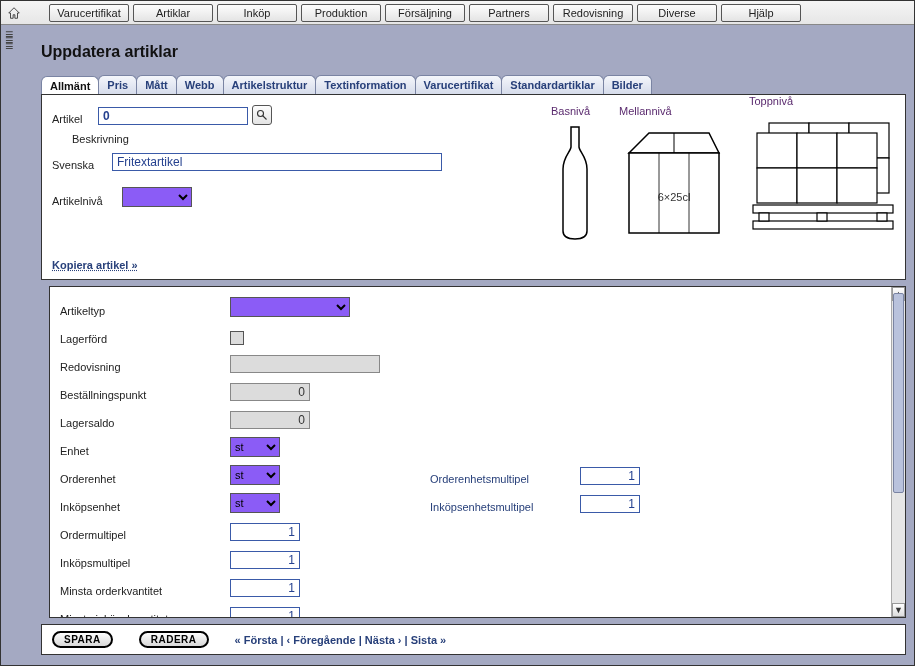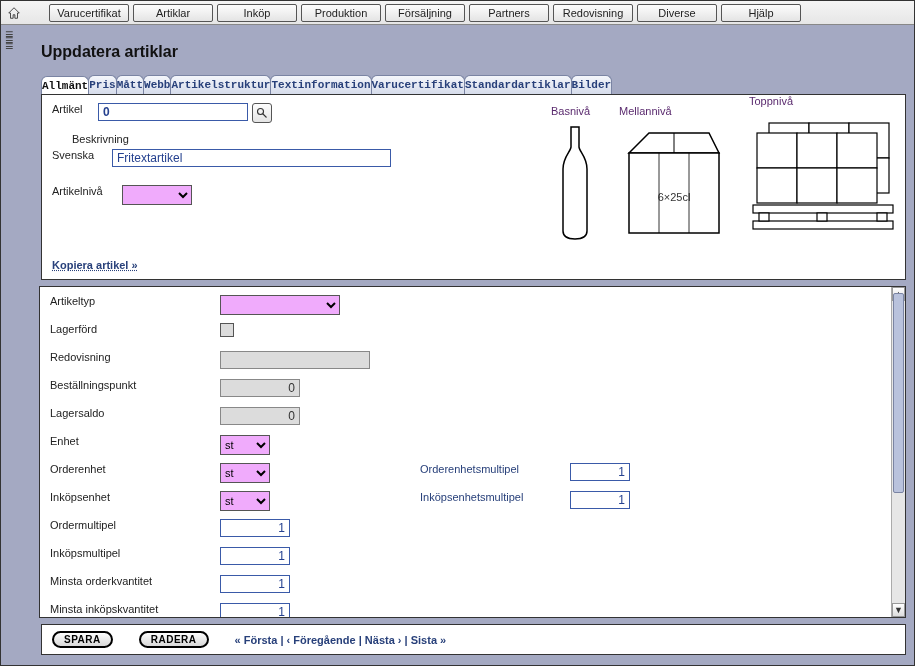--- a/index.html
+++ b/index.html
@@ -69,48 +69,47 @@
     display:flex;
     gap:0;
     margin-left:6px;
   }
   .tab {
     background: linear-gradient(#f4f6fb,#d6dceb);
     border:1px solid #7a84a3;
     border-bottom:none;
     border-top-left-radius:6px;
     border-top-right-radius:6px;
-    padding:3px 0;
+    padding:3px 8px;
     font-size:11px;
     color:#28407a;
     font-weight:bold;
     cursor:pointer;
     margin-right:-1px;
     white-space:nowrap;
-    font-family:Liberation Mono, monospace;
   }
   .tab.active {
     background:#fff;
     color:#111;
     position:relative;
     top:1px;
   }
   .panel {
     background:#fff;
     border:1px solid #333;
     border-top: none;
     margin-left:6px;
     padding:8px 10px 6px 10px;
     position:relative;
     height: 186px;
   }
   .panel2 {
     background:#fff;
     border:1px solid #333;
-    margin-left:4px;
+    margin-left:14px;
     margin-top:6px;
     position:relative;
     height: 332px;
     overflow:hidden;
   }
   .scroll-area {
     position:absolute;
     left:0; top:0; right:14px; bottom:0;
     overflow:hidden;
     padding:8px 10px;
@@ -139,21 +138,21 @@
     font-size:9px;
     text-align:center;
     line-height:12px;
     color:#333;
   }
   .vscroll .arrow.up{top:0;}
   .vscroll .arrow.down{bottom:0;}
 
   .row {
     display:flex;
-    align-items:flex-start;
+    align-items:flex-end;
     margin-bottom:6px;
     min-height:22px;
   }
   .lbl {
     width: 170px;
     color:#222;
   }
   .lbl-narrow { width:60px; }
   .lbl-mid { width:170px; color:#333; }
   .inp {
@@ -166,21 +165,21 @@
     color:#25418f;
   }
   .inp.gray {
     background:#dcdcdc;
     border:1px solid #888;
     color:#333;
   }
   .inp.right { text-align:right; }
   .sel {
     border:1px solid #555;
-    background:#f0abfc;
+    background:#8b5cf6;
     height:20px;
     font-family:inherit;
     font-size:11px;
   }
   .sel.wide{width:120px;}
   .sel.small{width:50px;}
   .search-btn {
     width:20px;height:20px;
     border:1px solid #555;
     background:linear-gradient(#fdfdfd,#e4e4e4);
@@ -285,21 +284,21 @@
         <svg viewBox="0 0 16 16" width="12" height="12">
             <circle cx="6" cy="6" r="4" fill="none" stroke="#333" stroke-width="1.5"></circle>
             <line x1="9" y1="9" x2="14" y2="14" stroke="#333" stroke-width="1.5"></line>
           </svg>
       </span>
     </div>
     <div style="margin-top:8px;">
       <div class="beskr-lbl">Beskrivning</div>
       <div class="row" style="margin-top:4px;">
         <span class="lbl" style="width:60px">Svenska</span>
-        <input class="inp" style="width: 279px;" value="Fritextartikel">
+        <input class="inp" style="width: 330px;" value="Fritextartikel">
       </div>
     </div>
     <div class="row" style="margin-top:14px;">
       <span class="lbl" style="width:70px">Artikelnivå</span>
       <select class="sel" style="width:70px"><option></option></select>
     </div>
     <div style="position:absolute; bottom:8px; left:10px;">
       <span class="link">Kopiera artikel »</span>
     </div>
 

